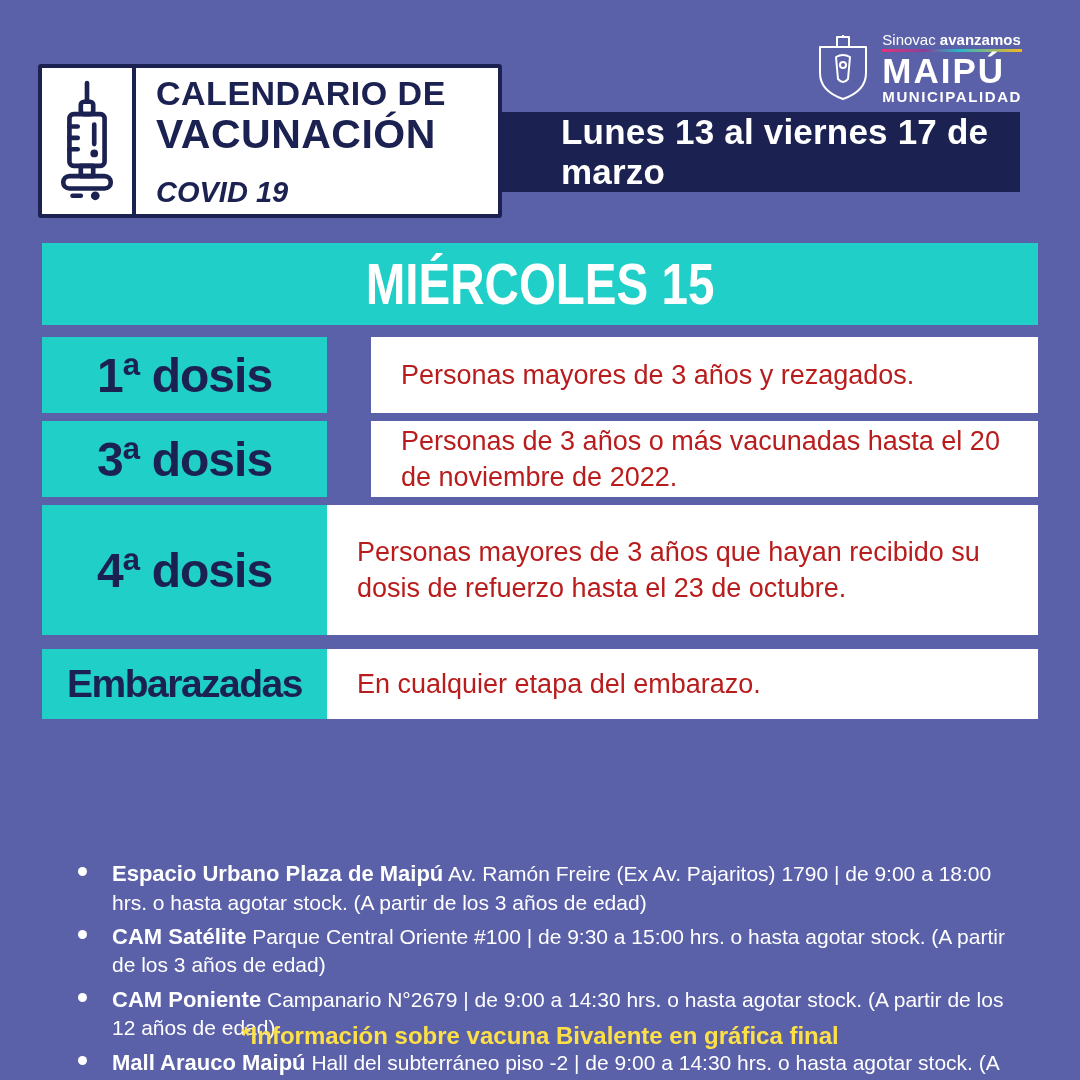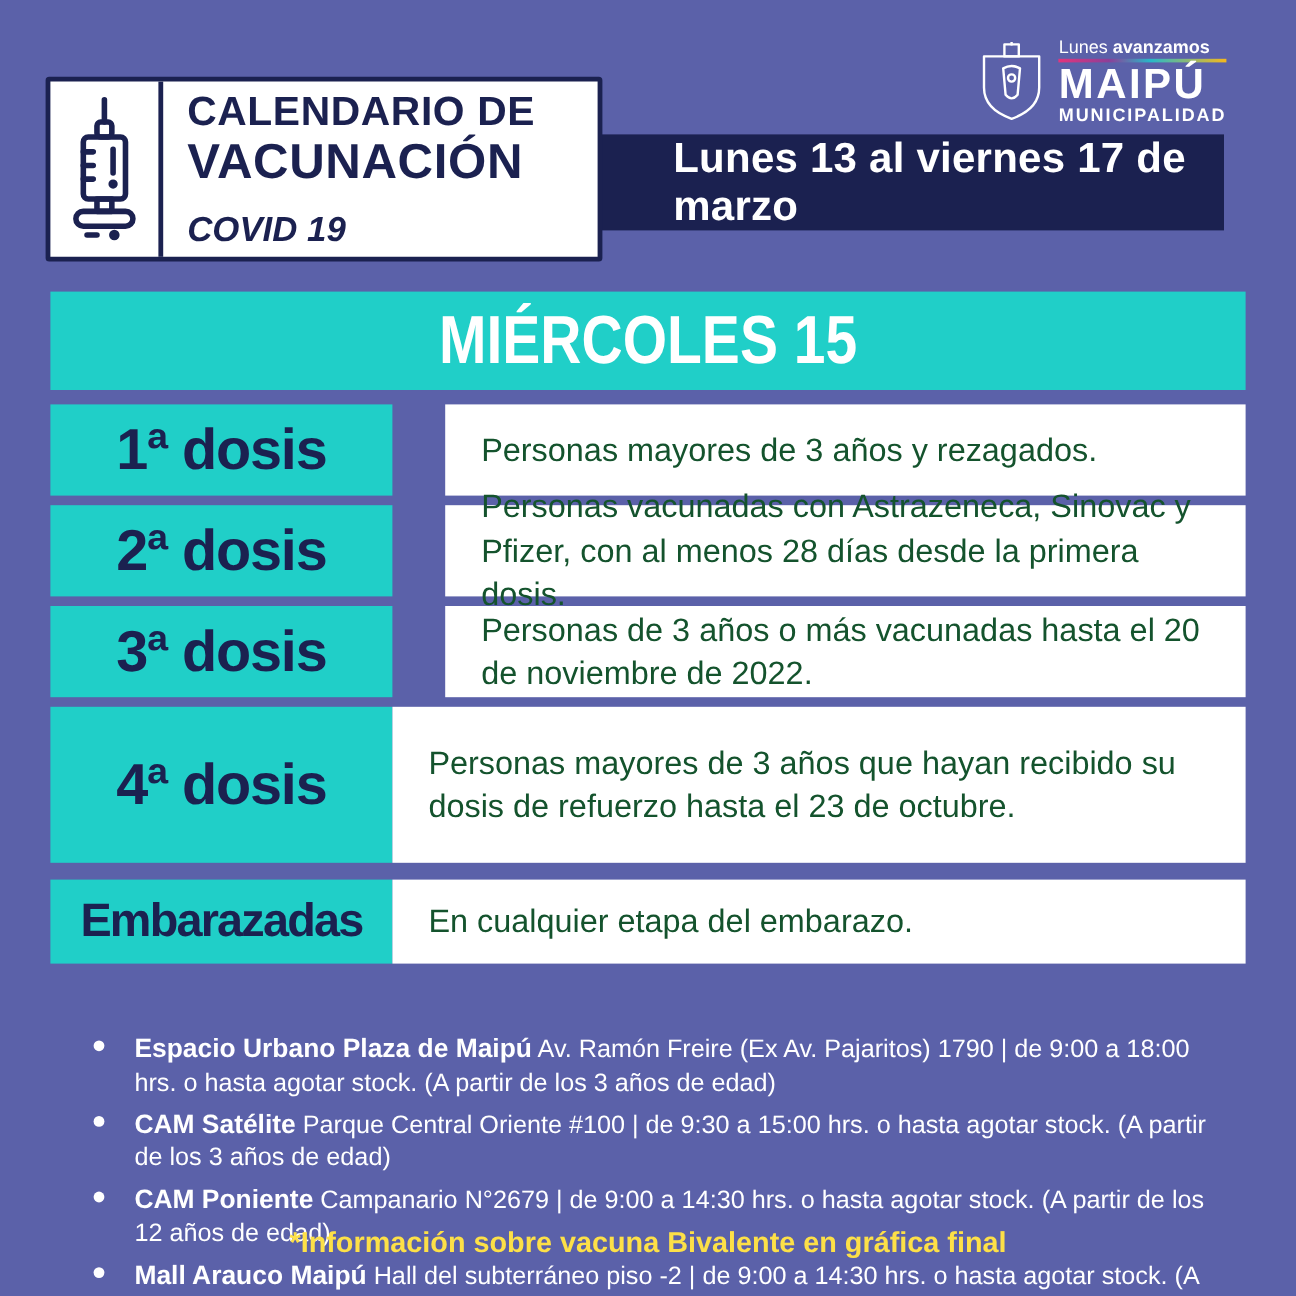--- a/index.html
+++ b/index.html
@@ -73,21 +73,21 @@
   .row-h70  { height:70px; }
   .row-last { margin-top:6px; }
   .row-label {
     width:285px; background:#20cfc8; color:#1b2150;
     display:flex; align-items:center; justify-content:center;
     font-weight:800; font-size:48px; letter-spacing:-1px;
   }
   .row-label.small { font-size:39px; letter-spacing:-1.5px; }
   .row-content {
     flex:1; background:#fff; display:flex; align-items:center;
-    padding:8px 30px; color:#14532d; font-size:27px; line-height:1.35;
+    padding:8px 30px; color:#b91c1c; font-size:27px; line-height:1.35;
   }
 
   
   .locations {
     position:absolute; left:72px; top:860px; width:960px;
     list-style:none; color:#fff;
   }
   .locations li {
     position:relative; padding-left:40px; margin-bottom:7px;
     font-size:21px; line-height:1.3;
@@ -138,43 +138,39 @@
 <div class="logo">
   <svg width="58" height="68" viewBox="0 0 58 68" fill="none" stroke="#ffffff" stroke-width="2" stroke-linecap="round" stroke-linejoin="round">
     <rect x="23" y="2" width="12" height="10"></rect>
     <line x1="29" y1="2" x2="29" y2="-2"></line>
     <path d="M6 12 L52 12 L52 38 Q52 56 29 64 Q6 56 6 38 Z"></path>
     <path d="M22 22 Q29 18 36 22 L34 44 Q29 50 24 44 Z"></path>
     <circle cx="29" cy="30" r="3"></circle>
   </svg>
   <div class="logo-text">
     <div class="tagline">
-      <span class="light">Lunes</span>
+      <span class="light">Sinovac</span>
       <span class="bold">avanzamos</span>
     </div>
     <div class="tagline-strip"></div>
     <div class="logo-name">MAIPÚ</div>
     <div class="logo-subname">MUNICIPALIDAD</div>
   </div>
 </div>
 
 <div class="day-banner">
   <span>MIÉRCOLES 15</span>
 </div>
 
 <div class="schedule">
   <div class="row row-h76">
     <div class="row-label">1ª dosis</div>
     <div class="row-content">Personas mayores de 3 años y rezagados.</div>
   </div>
   <div class="row row-h76">
-    <div class="row-label">2ª dosis</div>
-    <div class="row-content">Personas vacunadas con Astrazeneca, Sinovac y Pfizer, con al menos 28 días desde la primera dosis.</div>
-  </div>
-  <div class="row row-h76">
     <div class="row-label">3ª dosis</div>
     <div class="row-content">Personas de 3 años o más vacunadas hasta el 20 de noviembre de 2022.</div>
   </div>
   <div class="row row-h130">
     <div class="row-label">4ª dosis</div>
     <div class="row-content">Personas mayores de 3 años que hayan recibido su dosis de refuerzo hasta el 23 de octubre.</div>
   </div>
   <div class="row row-h70 row-last">
     <div class="row-label small">Embarazadas</div>
     <div class="row-content">En cualquier etapa del embarazo.</div>

